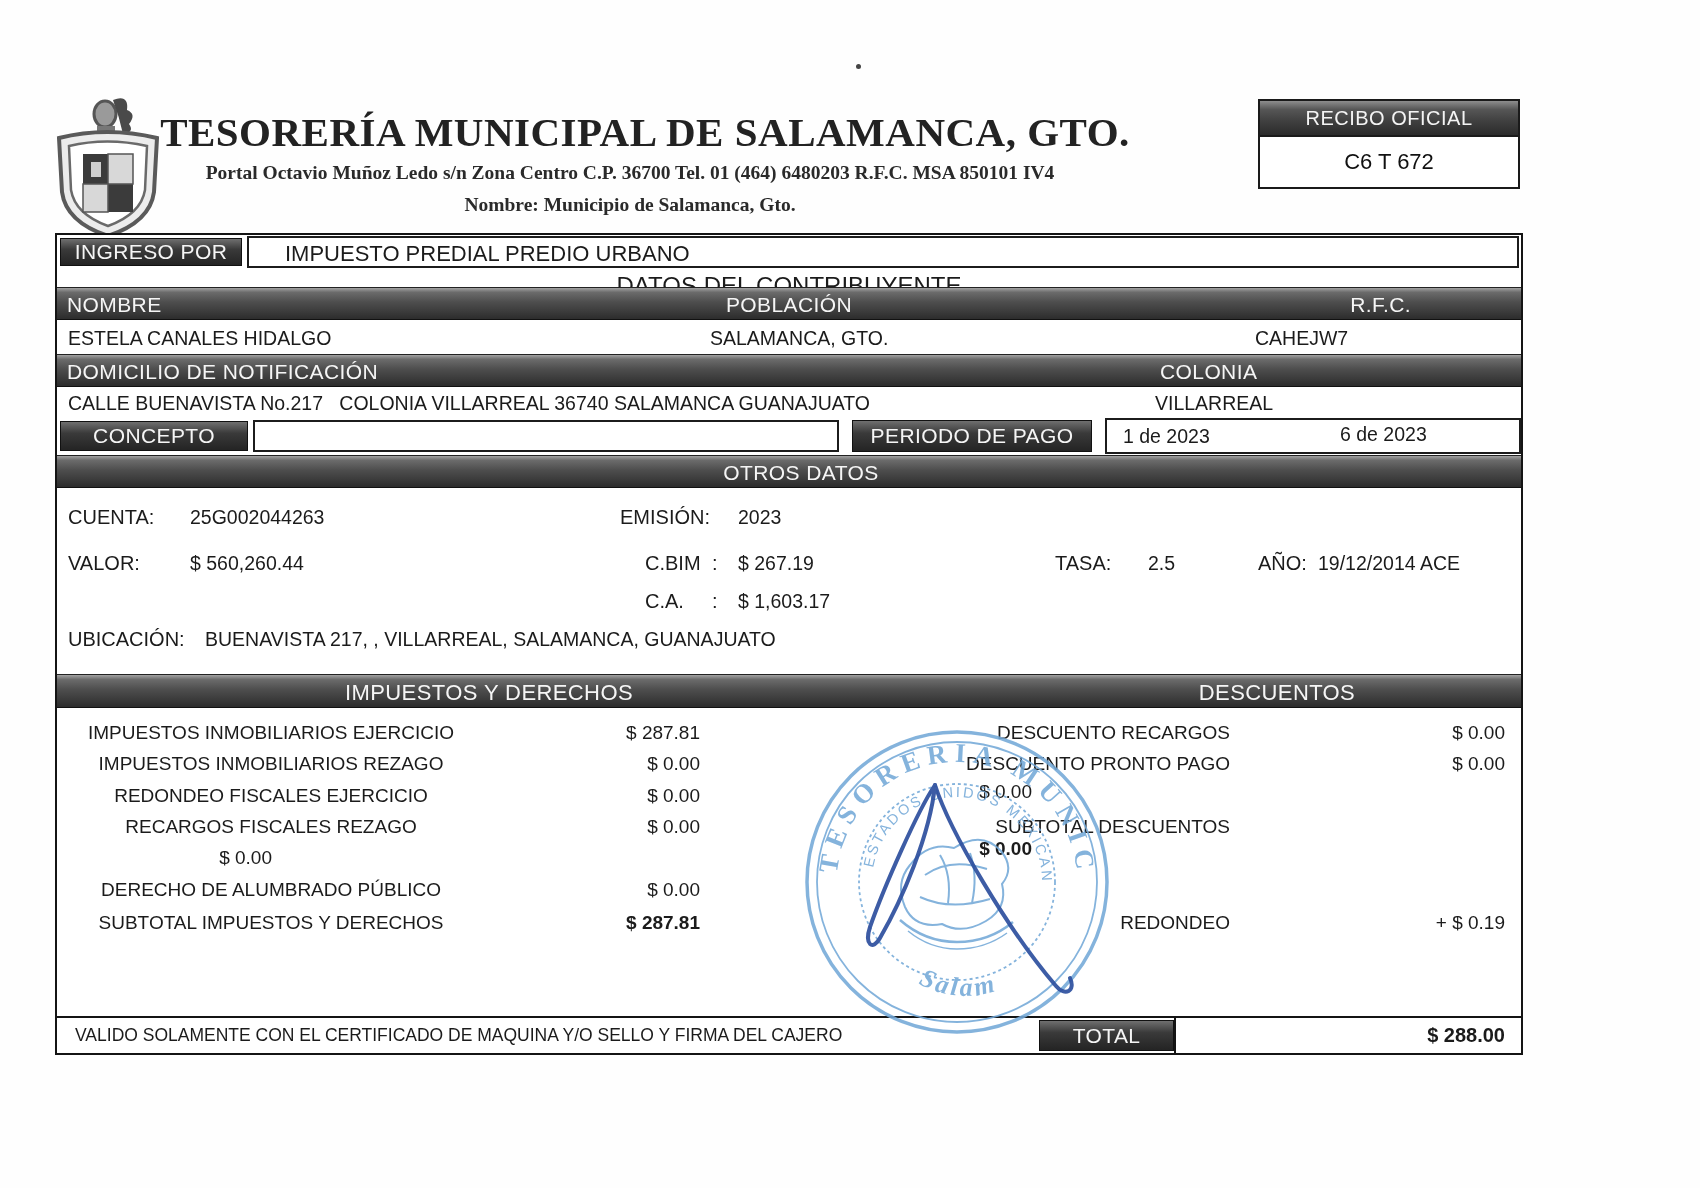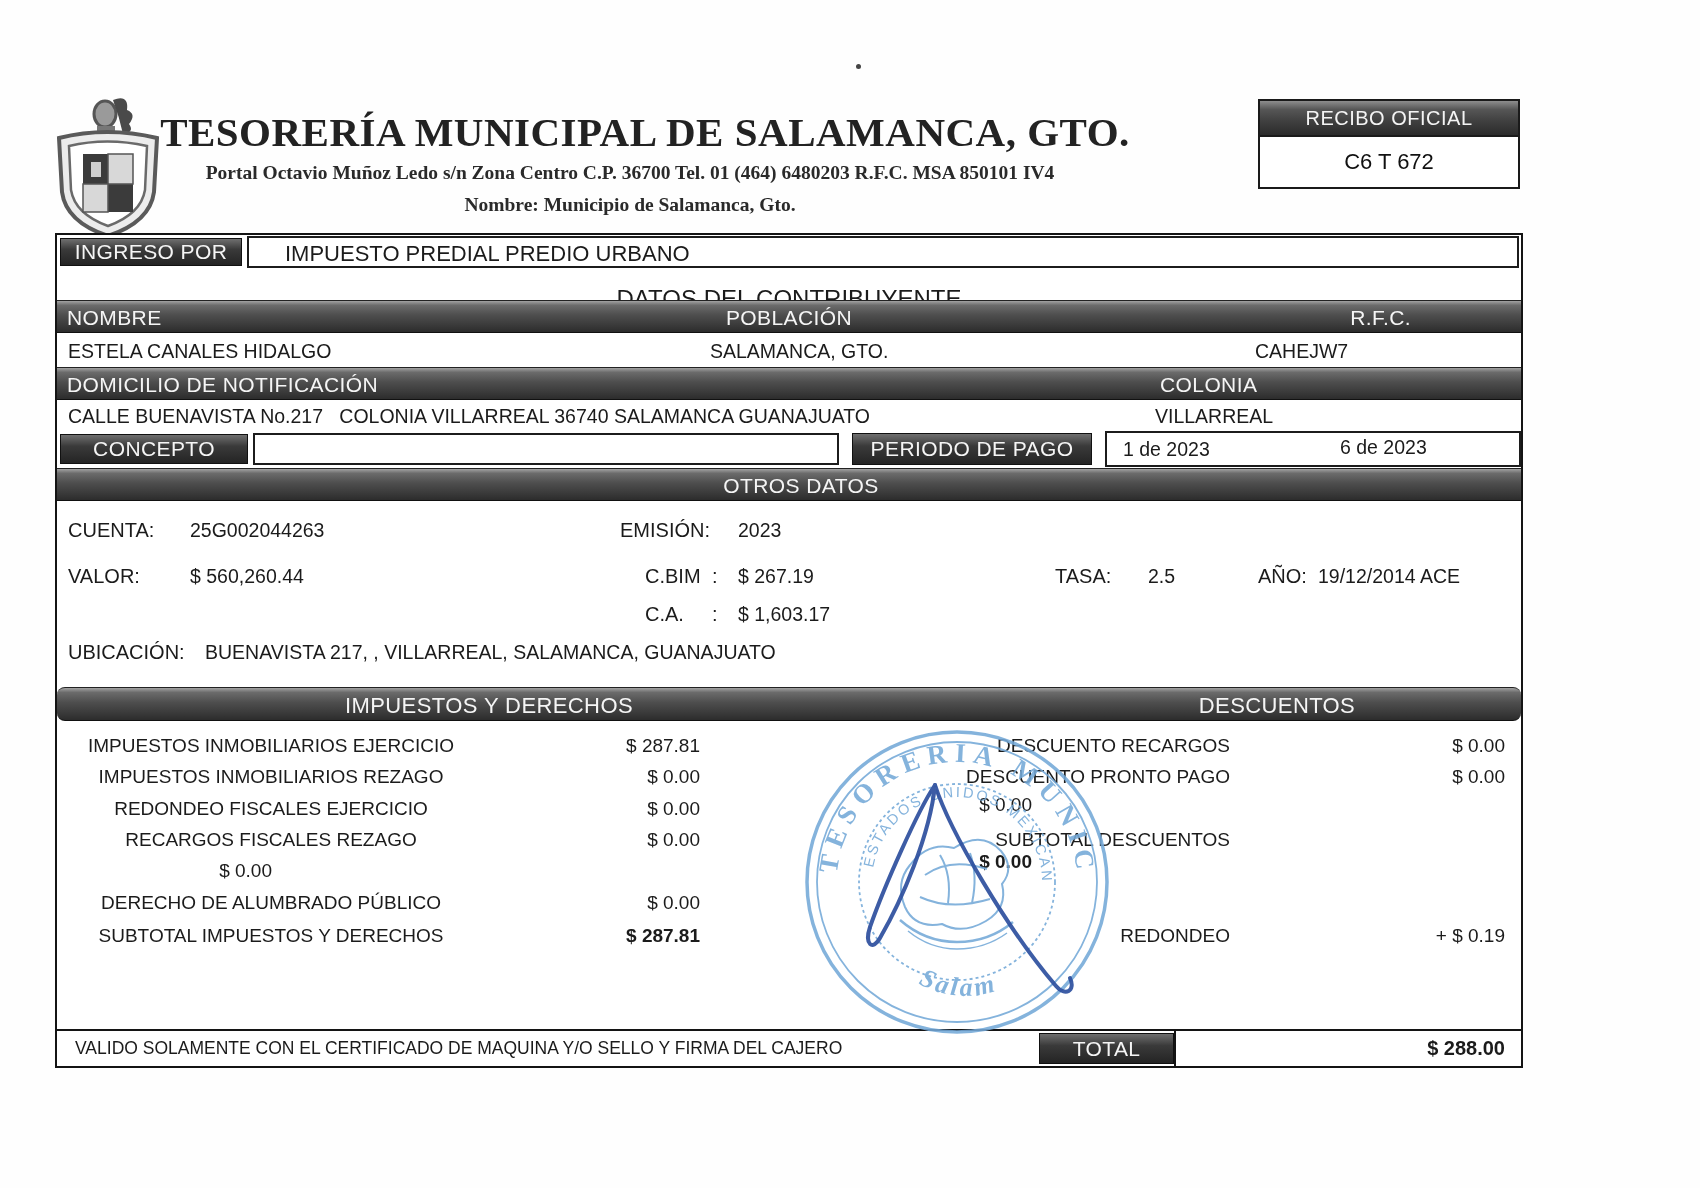--- a/index.html
+++ b/index.html
@@ -78,21 +78,21 @@
 
   <div class="doc">
 
     <div class="row" style="height:34px;">
       <div class="darkbox abs bar-lbl" style="left:3px; top:3px; width:182px; height:28px;">INGRESO POR</div>
       <div class="abs" style="left:190px; top:1px; right:2px; height:32px; border:2px solid #1c1c1c; background:#fff;">
         <span class="abs" style="left:36px; top:3px; font-size:22px;">IMPUESTO PREDIAL PREDIO URBANO</span>
       </div>
     </div>
 
-    <div class="row" style="height:18px; text-align:center;margin-top:13px;">
+    <div class="row" style="height:18px; text-align:center;">
       <span style="font-size:24px; line-height:34px;">DATOS DEL CONTRIBUYENTE</span>
     </div>
 
     <div class="row bar" style="height:33px;">
       <span class="abs bar-lbl" style="left:10px; top:5px;">NOMBRE</span>
       <span class="abs bar-lbl" style="left:0; right:0; top:5px; text-align:center;">POBLACIÓN</span>
       <span class="abs bar-lbl" style="right:110px; top:5px;">R.F.C.</span>
     </div>
 
     <div class="row" style="height:34px;">
@@ -144,21 +144,21 @@
       <span class="abs val" style="left:1261px; top:64px;">19/12/2014 ACE</span>
 
       <span class="abs lbl" style="left:588px; top:102px;">C.A.</span>
       <span class="abs lbl" style="left:655px; top:102px;">:</span>
       <span class="abs val" style="left:681px; top:102px;">$ 1,603.17</span>
 
       <span class="abs lbl" style="left:11px; top:140px;">UBICACIÓN:</span>
       <span class="abs val" style="left:148px; top:140px;">BUENAVISTA 217, , VILLARREAL, SALAMANCA, GUANAJUATO</span>
     </div>
 
-    <div class="row bar" style="height:34px;border-radius:8px;">
+    <div class="row bar" style="height:34px;">
       <span class="abs bar-lbl" style="left:232px; top:5px; width:400px; text-align:center; font-size:22px;">IMPUESTOS Y DERECHOS</span>
       <span class="abs bar-lbl" style="left:1020px; top:5px; width:400px; text-align:center; font-size:22px;">DESCUENTOS</span>
     </div>
 
     <div class="row" style="height:308px;">
 
       <div class="item-row" style="left:0; top:14px; width:700px;">
         <span class="item-label" style="width:428px;">IMPUESTOS INMOBILIARIOS EJERCICIO</span>
         <span class="item-value" style="width:215px;">$ 287.81</span>
       </div>

